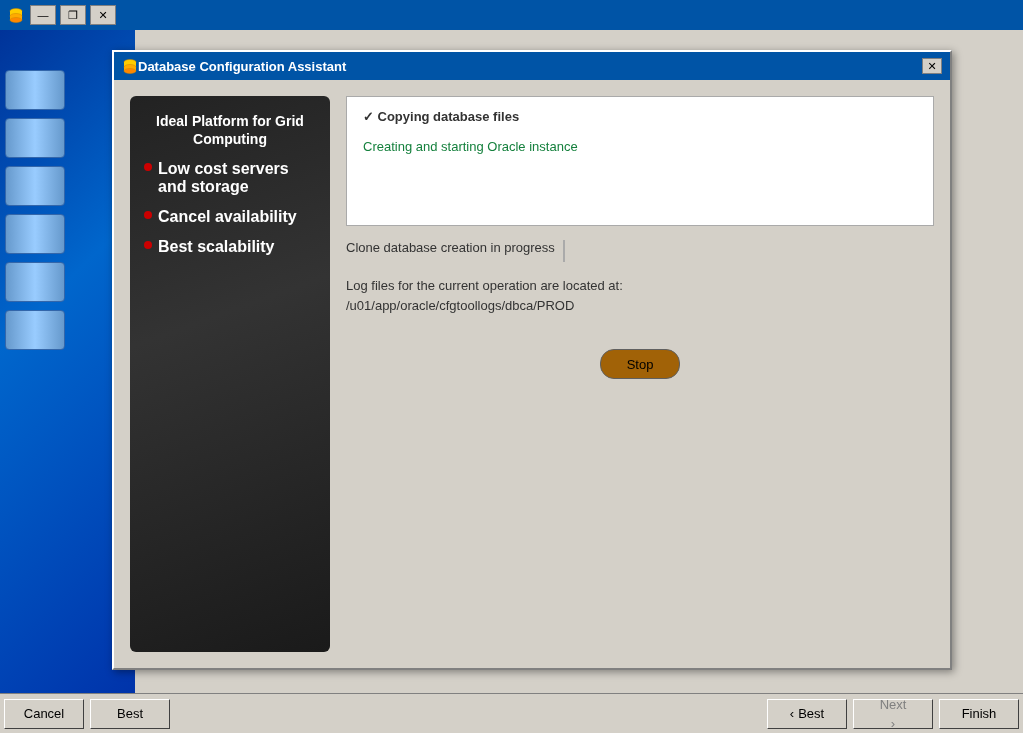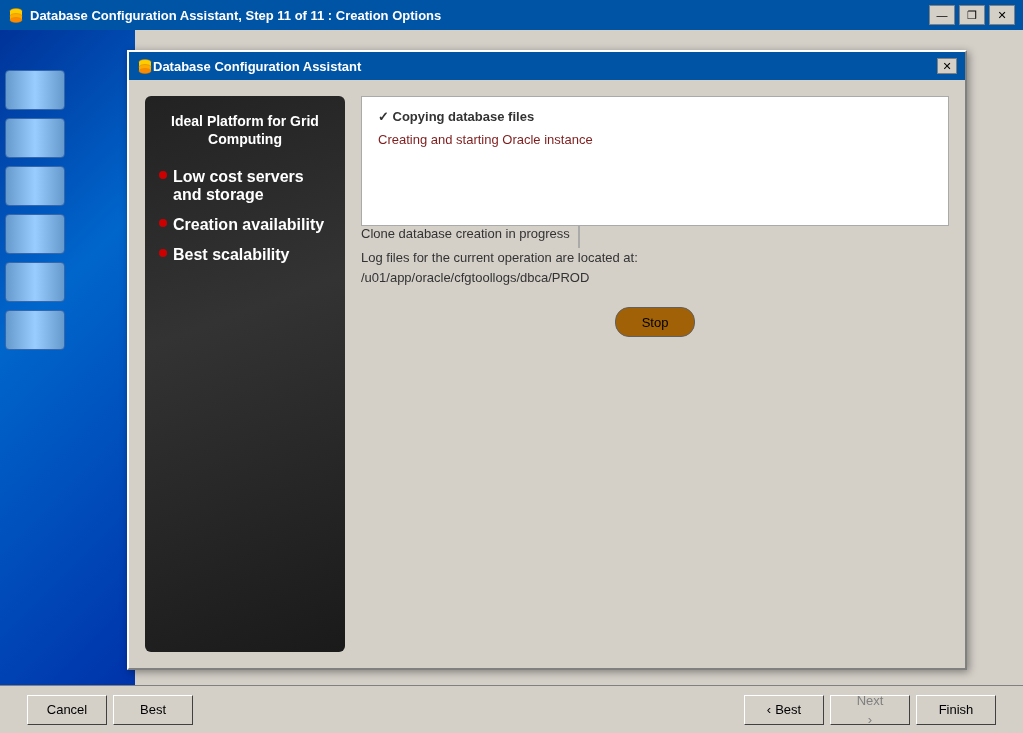--- a/index.html
+++ b/index.html
@@ -93,26 +93,26 @@
     .cylinder {
       width: 60px;
       height: 40px;
       background: linear-gradient(to right, #6699cc, #99ccff, #6699cc);
       border-radius: 4px;
       border: 1px solid #3366aa;
     }
 
     
     .bottom-toolbar {
-      height: 48px;
+      height: 40px;
       background: #d4d0c8;
       border-top: 1px solid #808080;
       display: flex;
       align-items: center;
-      padding: 0 27px;
+      padding: 0 4px;
       flex-shrink: 0;
     }
 
     .bottom-left {
       display: flex;
       gap: 6px;
       flex: 1;
     }
 
     .bottom-right {
@@ -141,21 +141,21 @@
 
     .toolbar-btn:disabled, .toolbar-btn.disabled {
       color: #808080;
       flex-direction: column;
     }
 
     
     .inner-dialog {
       position: absolute;
       top: 20px;
-      left: 127px;
+      left: 112px;
       width: 840px;
       height: 620px;
       background: #d4d0c8;
       border: 2px solid #808080;
       border-top-color: #ffffff;
       border-left-color: #ffffff;
       box-shadow: 2px 2px 8px rgba(0,0,0,0.4);
     }
 
     .inner-titlebar {
@@ -204,21 +204,20 @@
       display: flex;
       flex-direction: column;
       gap: 12px;
     }
 
     .left-panel-title {
       font-weight: bold;
       font-size: 14px;
       text-align: center;
       line-height: 1.3;
-      margin-bottom: 8px;
     }
 
     .left-panel-item {
       display: flex;
       align-items: flex-start;
       gap: 6px;
       font-size: 16px;
       font-weight: bold;
     }
 
@@ -229,20 +228,21 @@
       border-radius: 50%;
       flex-shrink: 0;
       margin-top: 3px;
     }
 
     
     .right-panel {
       flex: 1;
       display: flex;
       flex-direction: column;
+      gap: 14px;
     }
 
     
     .steps-box {
       background: white;
       border: 1px solid #aaaaaa;
       padding: 12px 16px;
       min-height: 130px;
       display: flex;
       flex-direction: column;
@@ -257,21 +257,22 @@
     .step-item.completed {
       font-weight: bold;
     }
 
     .step-item.completed::before {
       content: '✓ ';
       font-weight: bold;
     }
 
     .step-item.pending {
-      color: #7f1d1d;
+      color: #15803d;
+      margin-top: 7px;
     }
 
     
     .progress-section {
       display: flex;
       flex-direction: row;
       gap: 8px;
     }
 
     .progress-label {
@@ -343,21 +344,20 @@
   <div class="outer-titlebar">
     <div class="outer-titlebar-icon db-icon">
       <svg viewBox="0 0 16 16" width="16" height="16">
         <ellipse cx="8" cy="4" rx="6" ry="2.5" fill="#ffcc00" stroke="#cc8800" stroke-width="0.5"></ellipse>
         <rect x="2" y="4" width="12" height="5" fill="#ffcc00" stroke="none"></rect>
         <ellipse cx="8" cy="9" rx="6" ry="2.5" fill="#ffaa00" stroke="#cc8800" stroke-width="0.5"></ellipse>
         <rect x="2" y="9" width="12" height="4" fill="#ffaa00" stroke="none"></rect>
         <ellipse cx="8" cy="13" rx="6" ry="2.5" fill="#ff8800" stroke="#cc8800" stroke-width="0.5"></ellipse>
       </svg>
     </div>
-    <span class="outer-titlebar-title">Database Configuration Assistant, Step 11 of 11 : Creation Options</span>
     <div class="titlebar-controls">
       <button class="titlebar-btn">—</button>
       <button class="titlebar-btn">❐</button>
       <button class="titlebar-btn">✕</button>
     </div>
   </div>
 
   <div class="outer-content">
 
     <div class="bg-blue">
@@ -390,21 +390,21 @@
       <div class="inner-content">
 
         <div class="left-panel">
           <div class="left-panel-title">Ideal Platform for Grid Computing</div>
           <div class="left-panel-item">
             <div class="bullet-red"></div>
             <span>Low cost servers and storage</span>
           </div>
           <div class="left-panel-item">
             <div class="bullet-red"></div>
-            <span>Creation availability</span>
+            <span>Cancel availability</span>
           </div>
           <div class="left-panel-item">
             <div class="bullet-red"></div>
             <span>Best scalability</span>
           </div>
         </div>
 
         <div class="right-panel">
 
           <div class="steps-box">

